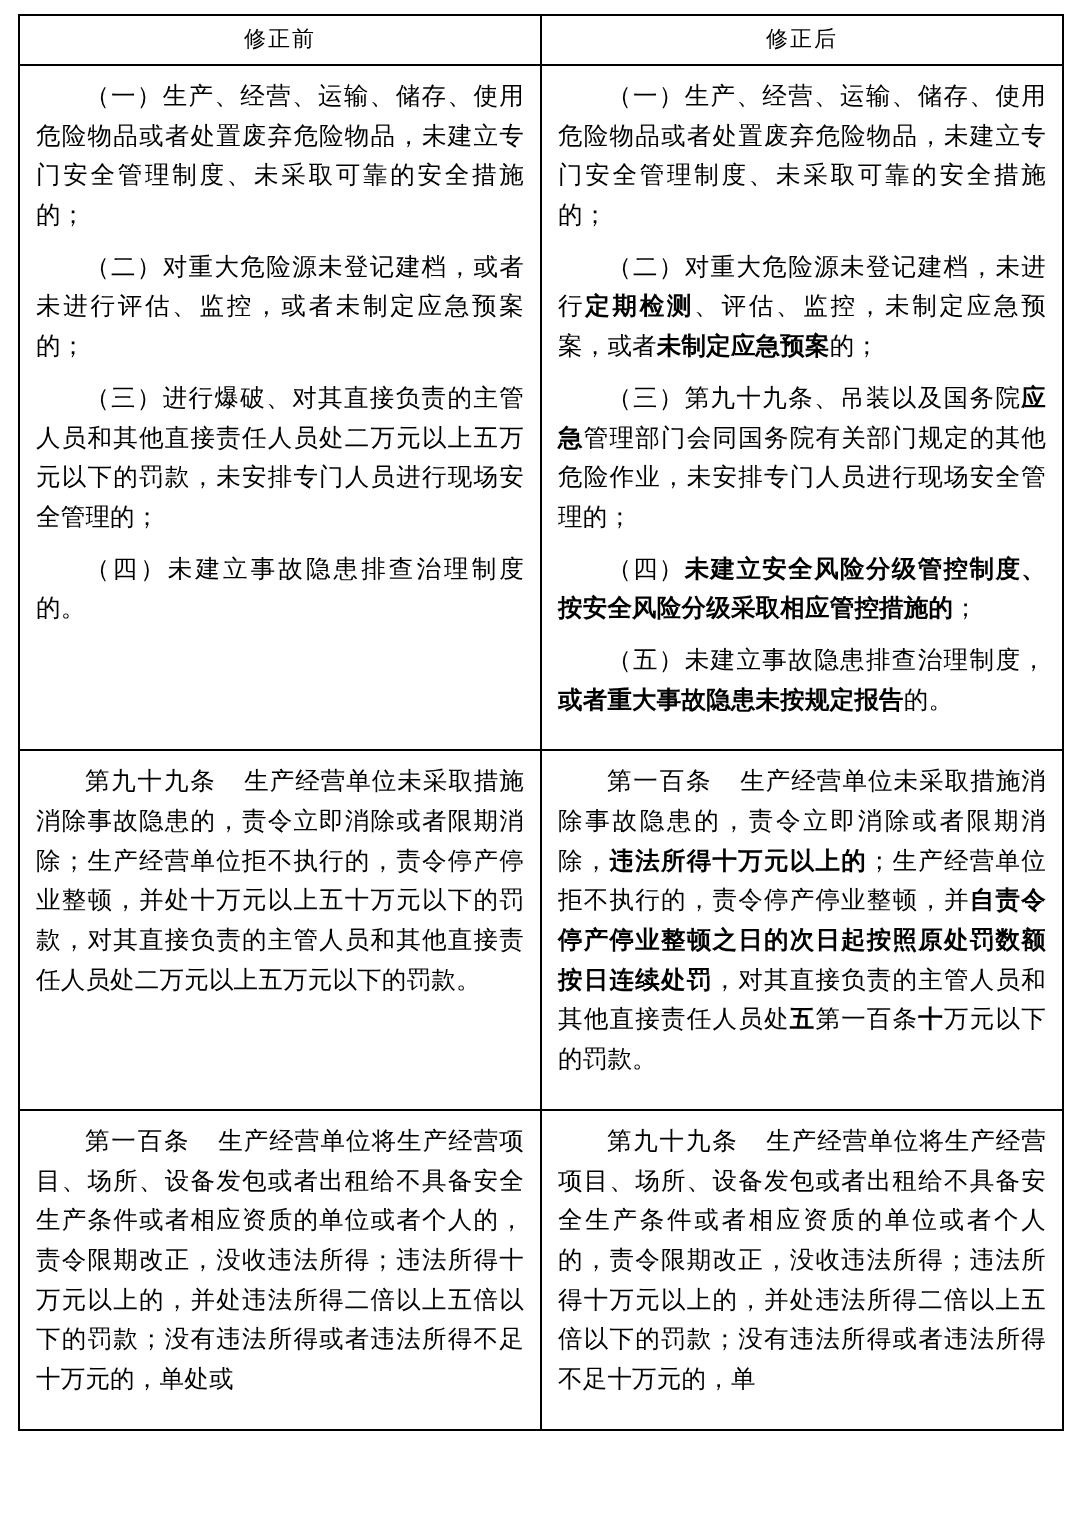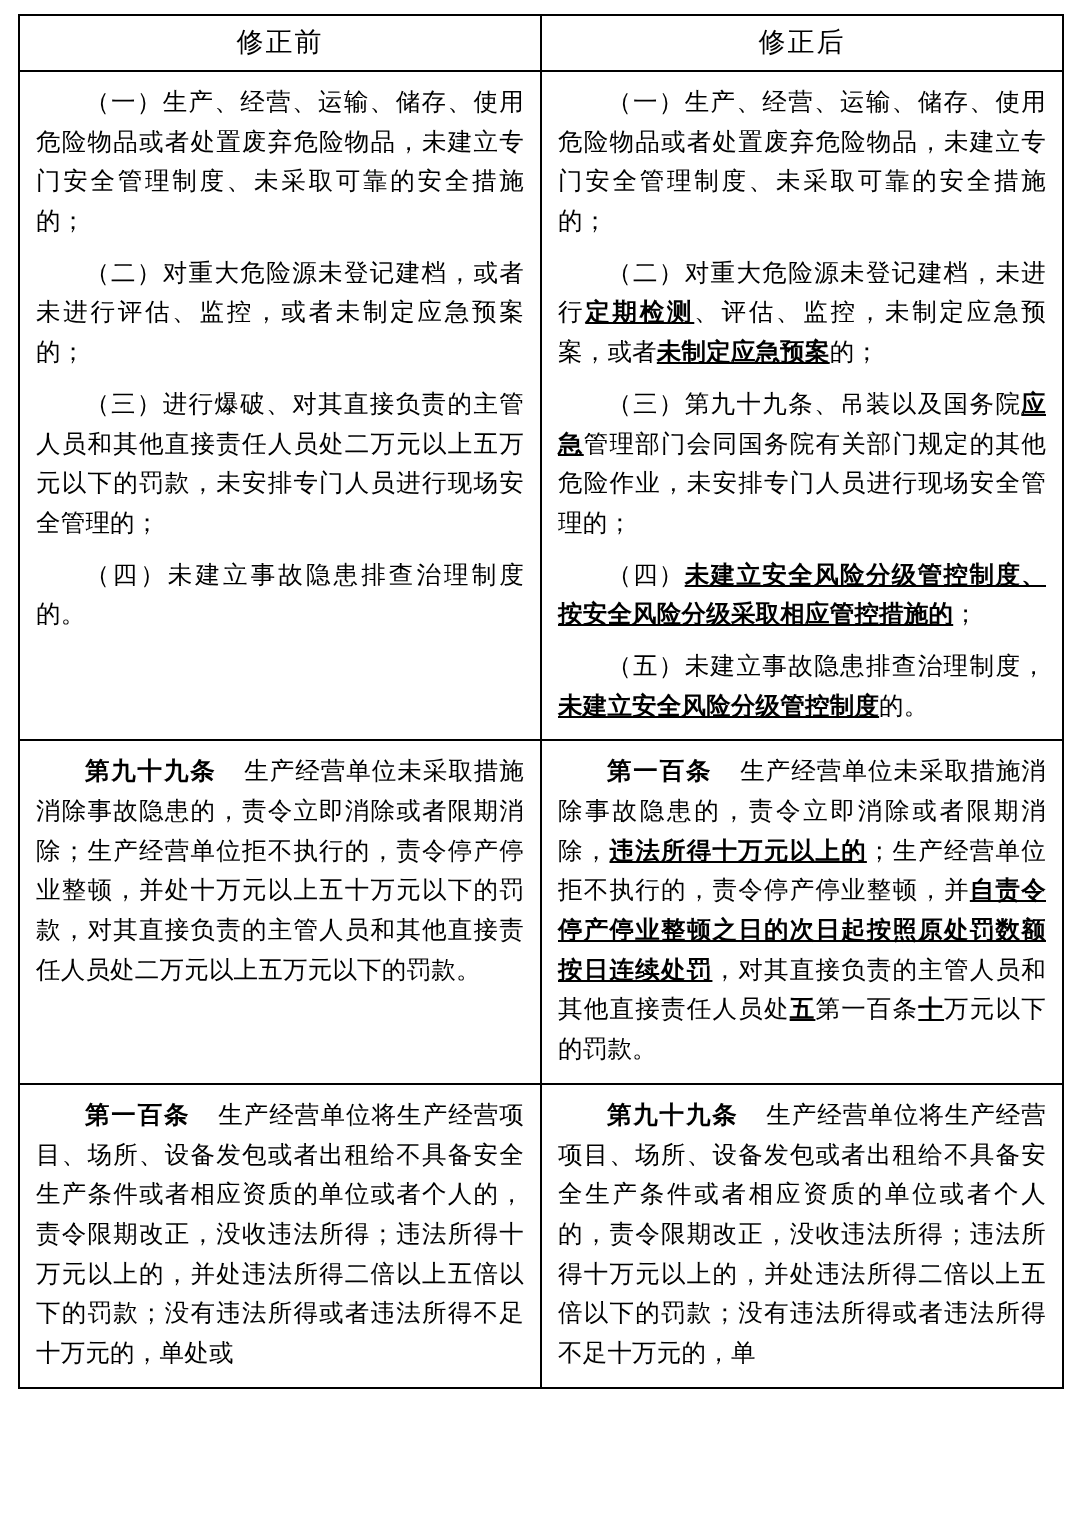--- a/index.html
+++ b/index.html
@@ -24,43 +24,43 @@
     width: 1044px;
     border-collapse: collapse;
     table-layout: fixed;
     border: 2px solid #000;
   }
   table.cmp col.c1 { width: 522px; }
   table.cmp col.c2 { width: 522px; }
   table.cmp th, table.cmp td {
     border: 2px solid #000;
     vertical-align: top;
-    padding: 10px 16px 14px 16px;
+    padding: 10px 16px 30px 16px;
   }
   table.cmp th {
     text-align: center;
     font-weight: normal;
-    font-size: 27px;
+    font-size: 22px;
     letter-spacing: 2px;
     padding: 8px 0 10px 0;
     font-family: "Liberation Serif", "DejaVu Serif", serif;
   }
   .para {
     font-size: 24.5px;
     line-height: 1.62;
     text-align: justify;
     text-justify: inter-ideograph;
     letter-spacing: 0.2px;
     margin: 0;
     text-indent: 2em;
   }
   .para + .para { margin-top: 12px; }
-  .b { font-weight: bold; text-decoration: underline; }
+  .b { font-weight: bold; }
   .art {
-    font-weight: bold;
+    font-weight: normal;
     letter-spacing: 1px;
   }
   .gap { display: inline-block; width: 1.1em; }
 </style>
 </head>
 <body>
 
 <div class="page">
   <table class="cmp">
     <colgroup>
@@ -79,21 +79,21 @@
             <p class="para"><span>（一）生产、经营、运输、储存、使用危险物品或者处置废弃危险物品，未建立专门安全管理制度、未采取可靠的安全措施的；</span></p>
             <p class="para"><span>（二）对重大危险源未登记建档，或者未进行评估、监控，或者未制定应急预案的；</span></p>
             <p class="para"><span>（三）进行爆破、对其直接负责的主管人员和其他直接责任人员处二万元以上五万元以下的罚款，未安排专门人员进行现场安全管理的；</span></p>
             <p class="para"><span>（四）未建立事故隐患排查治理制度的。</span></p>
           </td>
           <td>
             <p class="para"><span>（一）生产、经营、运输、储存、使用危险物品或者处置废弃危险物品，未建立专门安全管理制度、未采取可靠的安全措施的；</span></p>
             <p class="para"><span>（二）对重大危险源未登记建档，未进行</span><span class="b">定期检测</span><span>、评估、监控，未制定应急预案，或者</span><span class="b">未制定应急预案</span><span>的；</span></p>
             <p class="para"><span>（三）第九十九条、吊装以及国务院</span><span class="b">应急</span><span>管理部门会同国务院有关部门规定的其他危险作业，未安排专门人员进行现场安全管理的；</span></p>
             <p class="para"><span>（四）</span><span class="b">未建立安全风险分级管控制度、按安全风险分级采取相应管控措施的</span><span>；</span></p>
-            <p class="para"><span>（五）未建立事故隐患排查治理制度，</span><span class="b">未建立安全风险分级管控制度</span><span>的。</span></p>
+            <p class="para"><span>（五）未建立事故隐患排查治理制度，</span><span class="b">或者重大事故隐患未按规定报告</span><span>的。</span></p>
           </td>
         </tr>
         <tr>
           <td>
             <p class="para"><span class="art">第九十九条</span><span class="gap"></span><span>生产经营单位未采取措施消除事故隐患的，责令立即消除或者限期消除；生产经营单位拒不执行的，责令停产停业整顿，并处十万元以上五十万元以下的罚款，对其直接负责的主管人员和其他直接责任人员处二万元以上五万元以下的罚款。</span></p>
           </td>
           <td>
             <p class="para"><span class="art">第一百条</span><span class="gap"></span><span>生产经营单位未采取措施消除事故隐患的，责令立即消除或者限期消除，</span><span class="b">违法所得十万元以上的</span><span>；生产经营单位拒不执行的，责令停产停业整顿，并</span><span class="b">自责令停产停业整顿之日的次日起按照原处罚数额按日连续处罚</span><span>，对其直接负责的主管人员和其他直接责任人员处</span><span class="b">五</span><span>第一百条</span><span class="b">十</span><span>万元以下的罚款。</span></p>
           </td>
         </tr>

